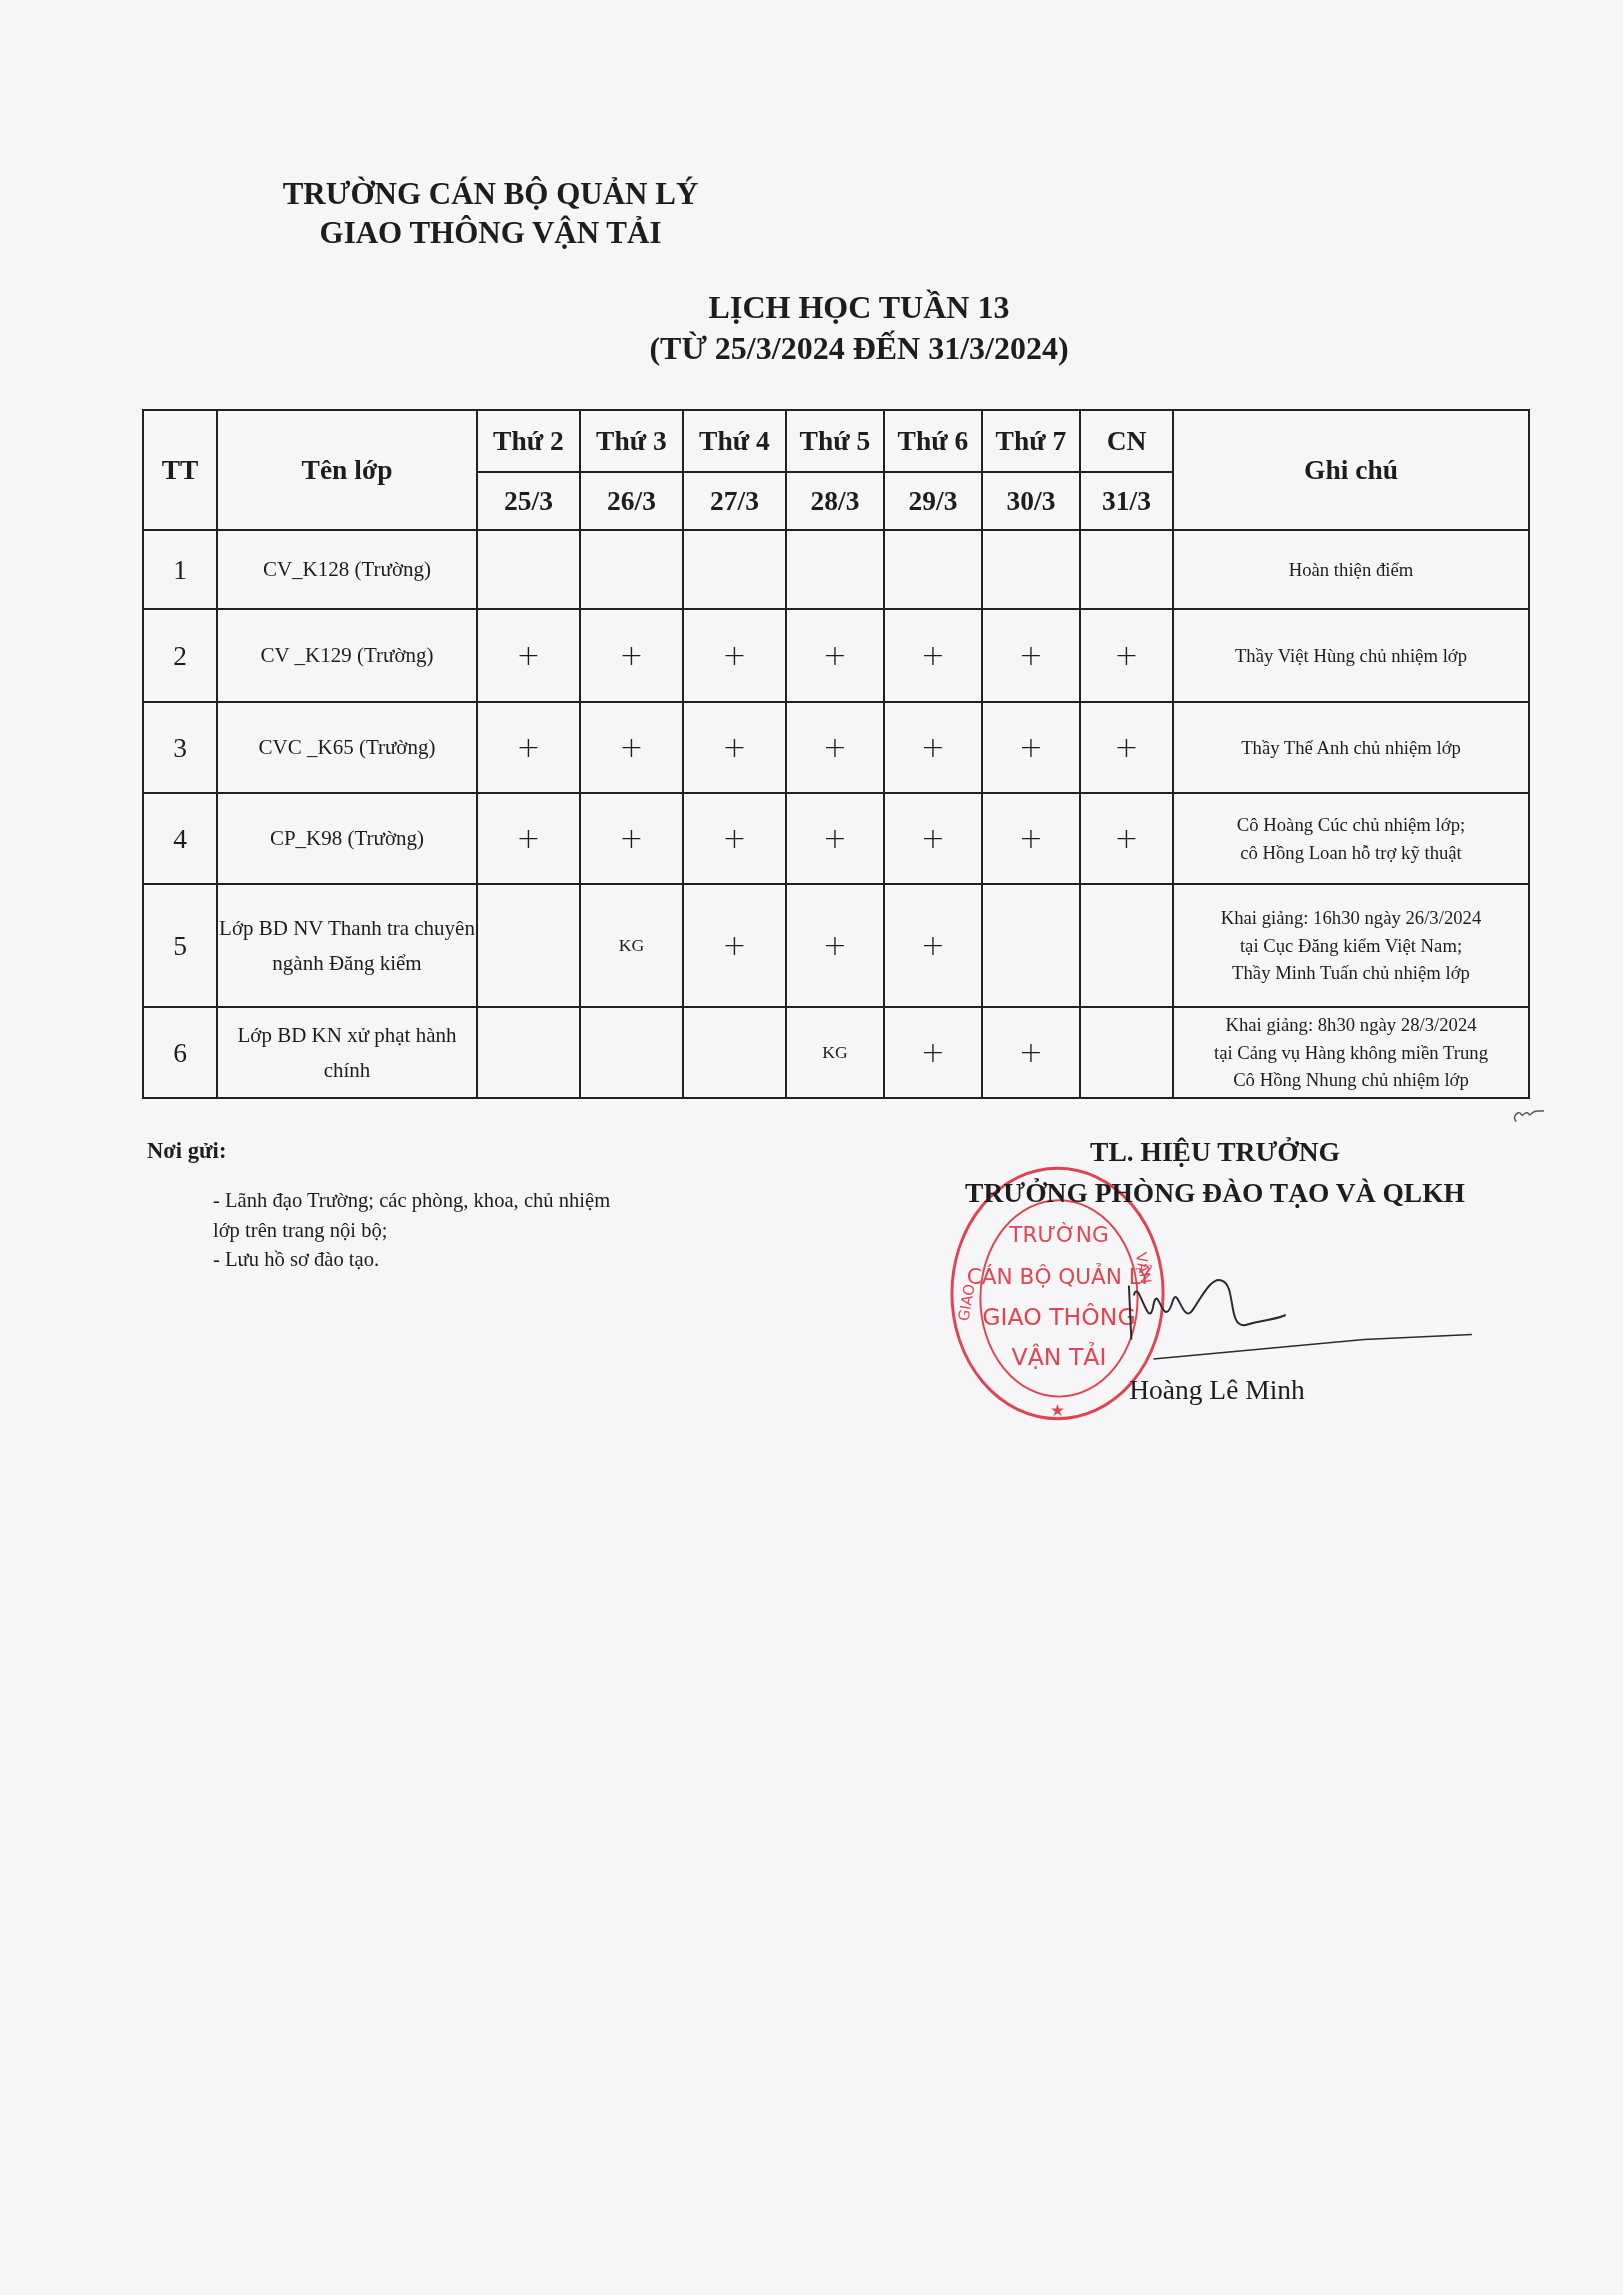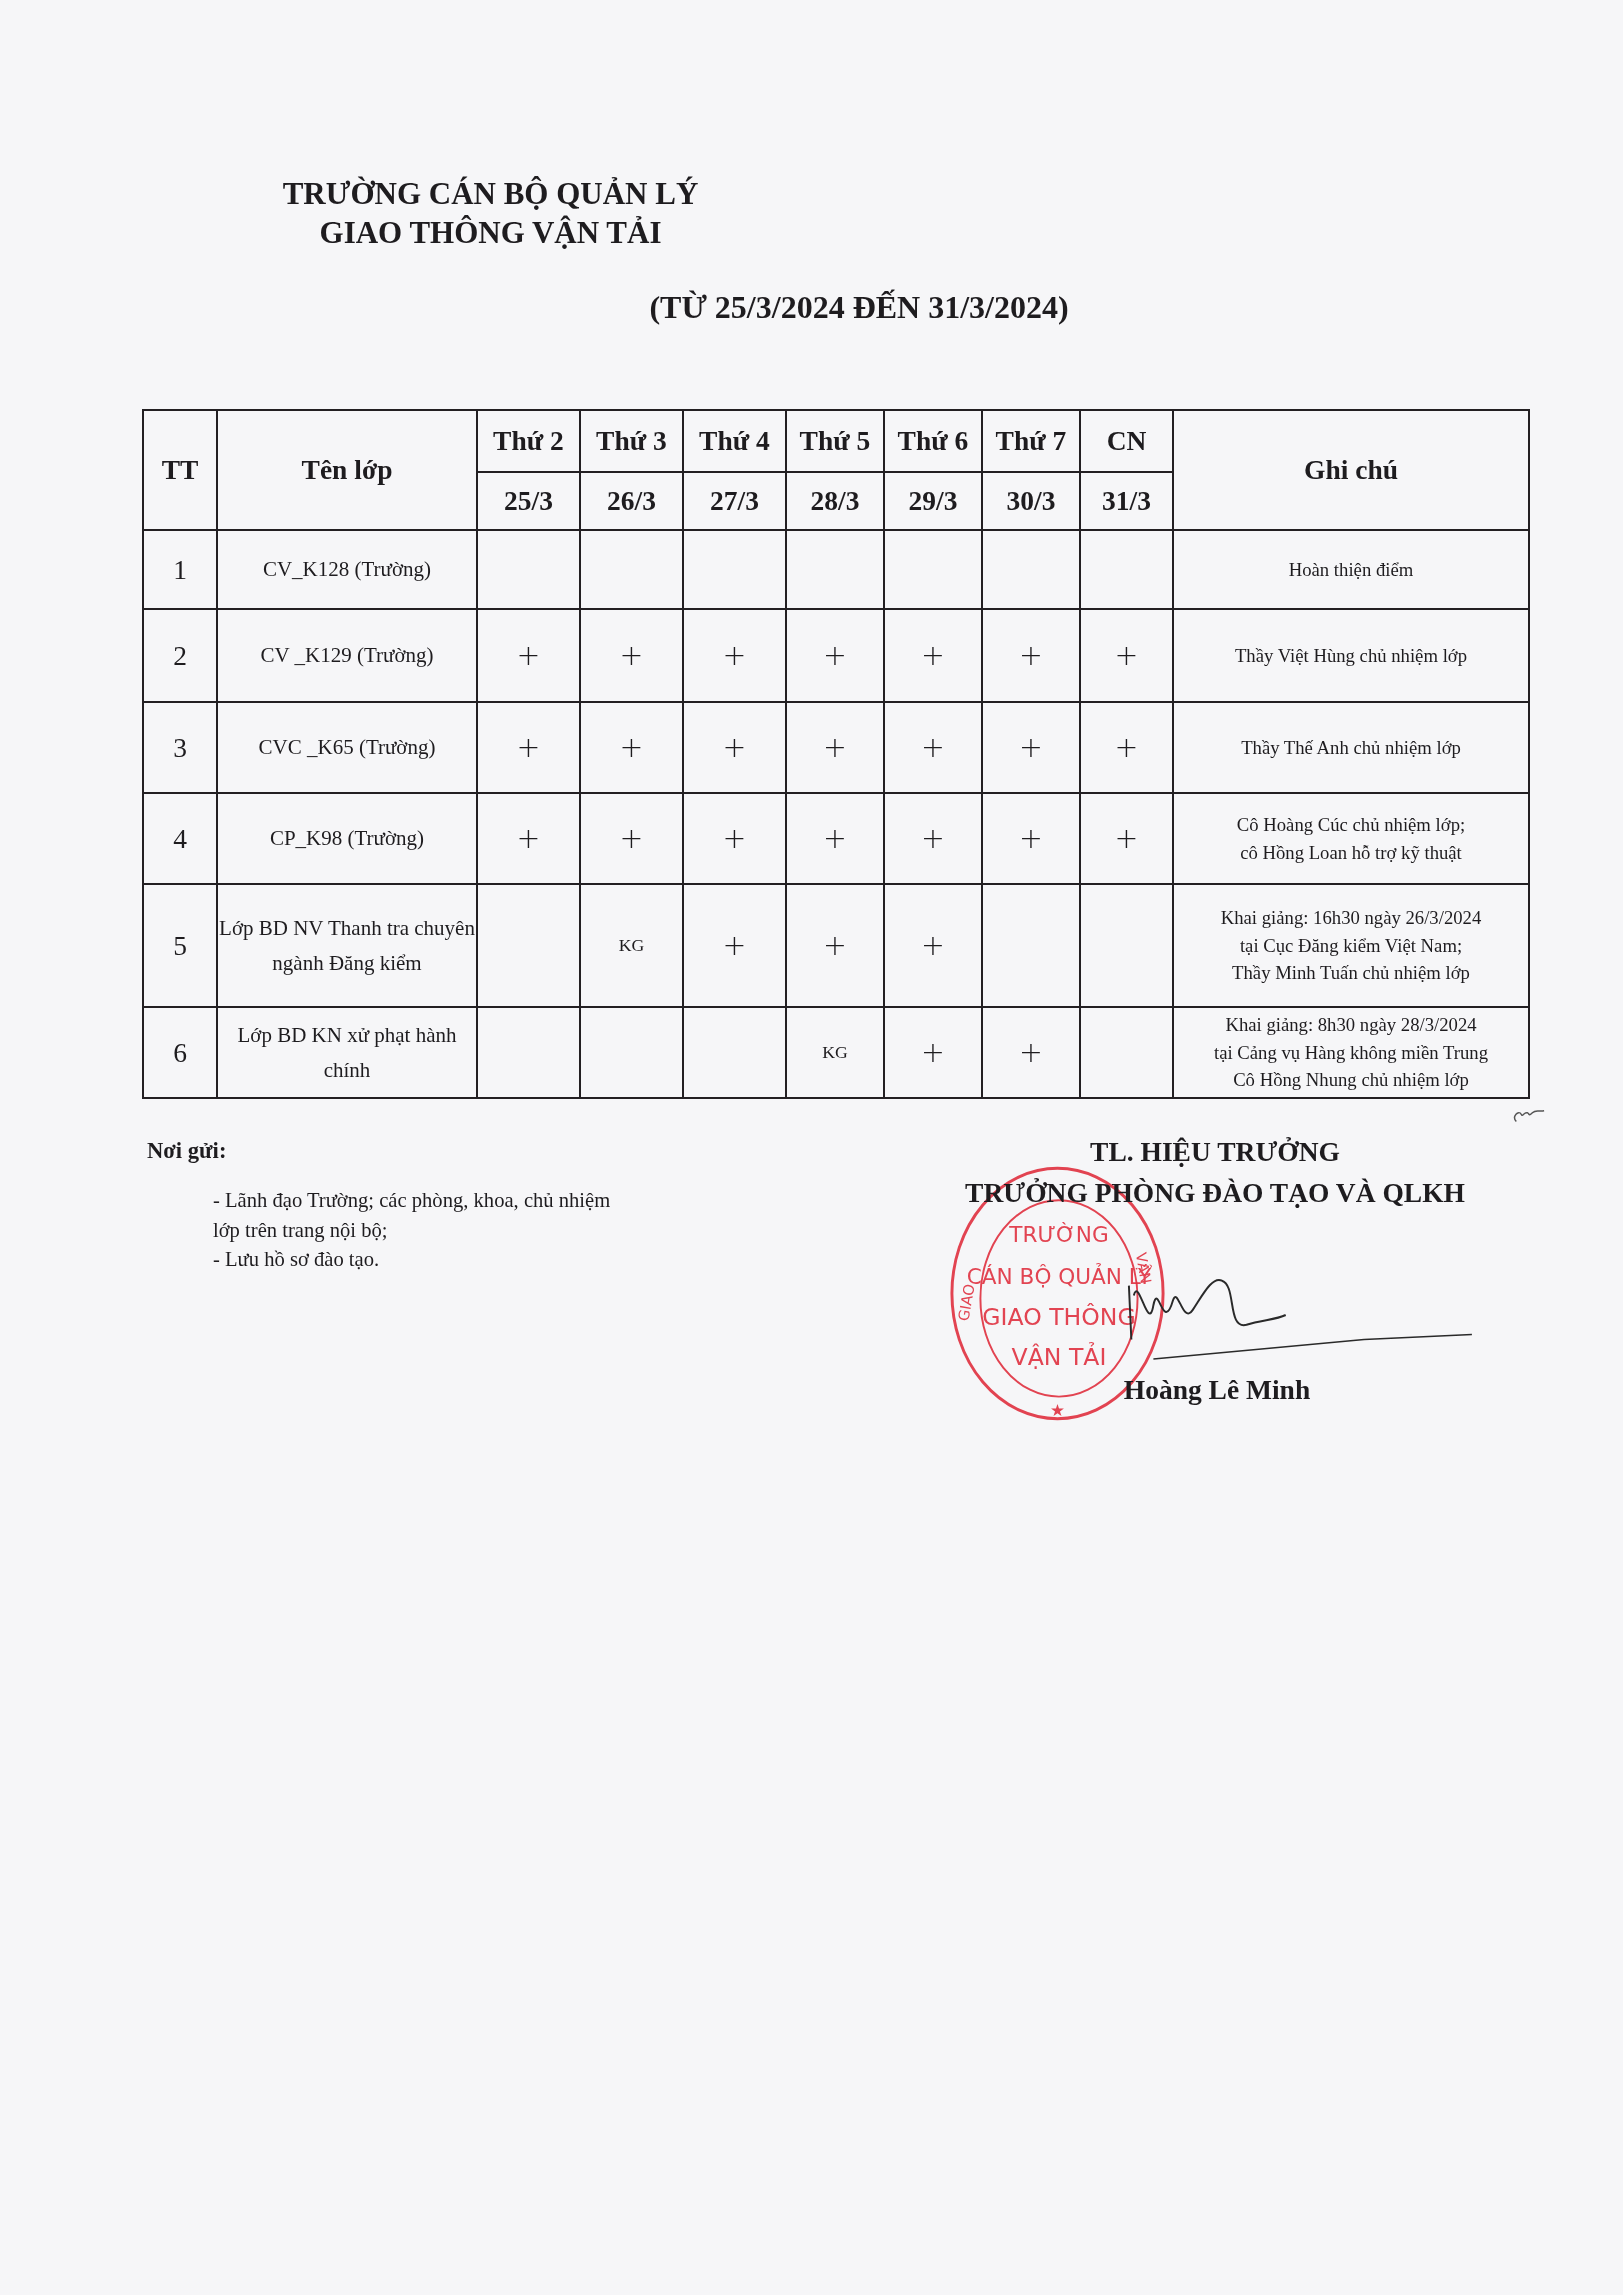--- a/index.html
+++ b/index.html
@@ -37,34 +37,35 @@
   td.tt { font-size: 27.5px; }
   td.class-name { text-align: left; padding-left: 5.9px; font-size: 21px; line-height: 35px; }
   td.mark { font-size: 28.5px; font-family: "DejaVu Sans", sans-serif; font-weight: 200; }
   td.mark.kg { font-size: 17.7px; font-family: "Liberation Serif", serif; }
   td.note { font-size: 18.7px; line-height: 27.5px; }
   .recipients { left: 147px; top: 1136px; width: 589px; font-size: 20.6px; line-height: 29.4px; }
   .recipients .lbl { font-weight: bold; font-size: 22.6px; margin-bottom: 21px; }
   .recipients .item { padding-left: 66px; }
   .recipients .item.cont { padding-left: 66px; }
   .sign-block { left: 908px; top: 1131px; width: 614px; text-align: center; font-weight: bold; font-size: 27.5px; line-height: 41px; }
-  .signer { left: 1070px; top: 1374px; width: 294px; text-align: center; font-weight: bold; font-size: 27.5px; }
+  .signer { left: 1070px; top: 1374px; width: 294px; text-align: center; font-weight: normal; font-size: 27.5px; }
   .stamp { left: 942px; top: 1156px; width: 231px; height: 275px; }
   .signature { left: 1119px; top: 1266px; width: 353px; height: 98px; }
   .initial-mark { left: 1509px; top: 1102px; width: 39px; height: 24.5px; }
 </style>
 </head>
 <body>
 
 <div class="abs school-name">
   <div>TRƯỜNG CÁN BỘ QUẢN LÝ</div>
   <div>GIAO THÔNG VẬN TẢI</div>
 </div>
 
 <div class="abs doc-title">
+  <div>LỊCH HỌC TUẦN 13</div>
   <div>(TỪ 25/3/2024 ĐẾN 31/3/2024)</div>
 </div>
 
 <table class="schedule">
   <colgroup>
     <col style="width:74px">
       <col style="width:260px">
     <col style="width:103px">
       <col style="width:103px">
       <col style="width:103px">

